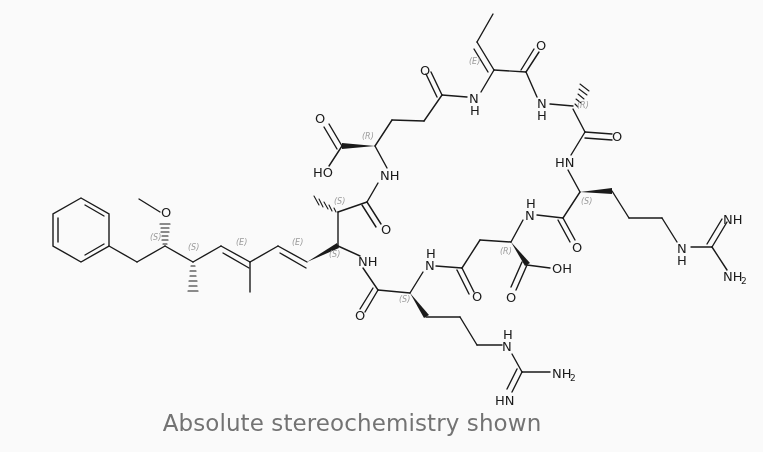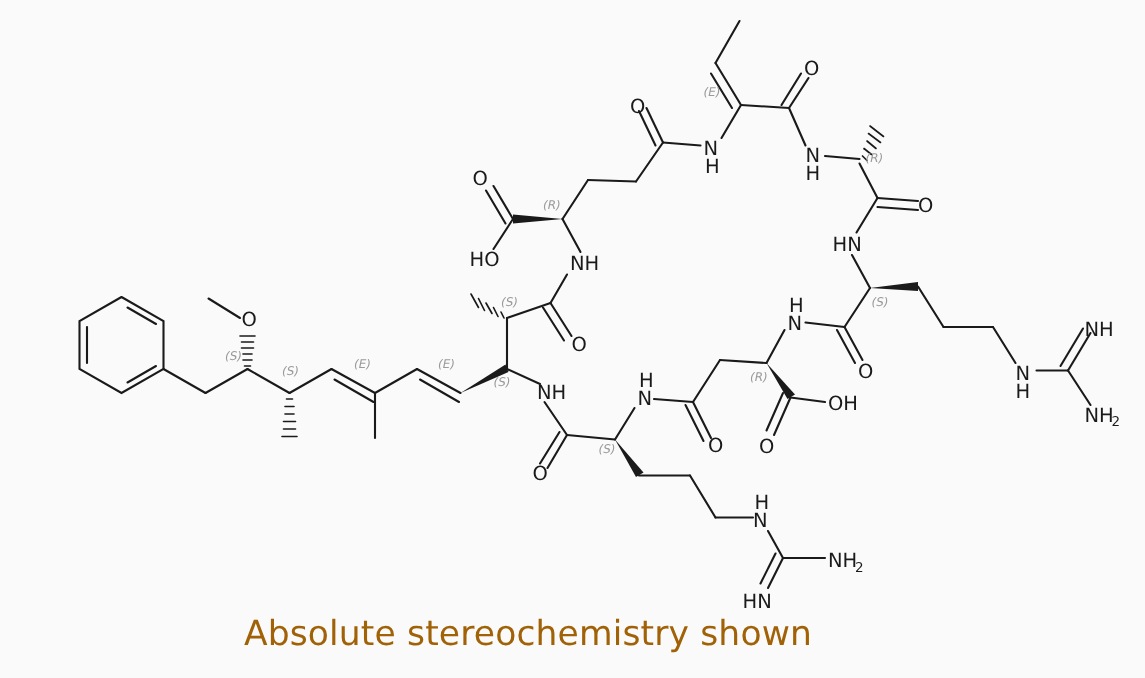--- a/index.html
+++ b/index.html
@@ -4,21 +4,21 @@
 <style>
   html, body { margin:0; padding:0; background:#fafafa; }
   body { width:763px; height:452px; position:relative; overflow:hidden; font-family:"DejaVu Sans", sans-serif; }
   #mol { position:absolute; left:0; top:0; width:763px; height:410px; }
   #mol line, #mol polyline { stroke:#1a1a1a; stroke-width:1.4; fill:none; stroke-linecap:round; }
   #mol .wedge { fill:#1a1a1a; stroke:none; }
   #mol .hash { stroke:#1a1a1a; stroke-width:1.1; }
   #mol text.atom { font-family:"DejaVu Sans", sans-serif; font-size:13px; fill:#1a1a1a; }
   #mol text.sub { font-size:9px; }
   #mol text.stereo { font-family:"DejaVu Sans", sans-serif; font-size:8px; font-style:italic; fill:#9a9a9a; }
-  #caption { position:absolute; left:0; width:704px; top:410px; text-align:center; font-size:23px; color:#a16207; font-family:"DejaVu Sans", sans-serif; letter-spacing:0.1px; }
+  #caption { position:absolute; left:0; width:704px; top:410px; text-align:center; font-size:23px; color:#737373; font-family:"DejaVu Sans", sans-serif; letter-spacing:0.1px; }
 </style>
 </head>
 <body>
 
 <svg id="mol" viewBox="0 0 763 410" xmlns="http://www.w3.org/2000/svg">
 
   <g>
     <polyline points="81,198 109,214 109,246 81,262 53,246 53,214 81,198"></polyline>
     <line x1="85" y1="205" x2="104" y2="216"></line>
     <line x1="104" y1="244" x2="85" y2="255"></line>

